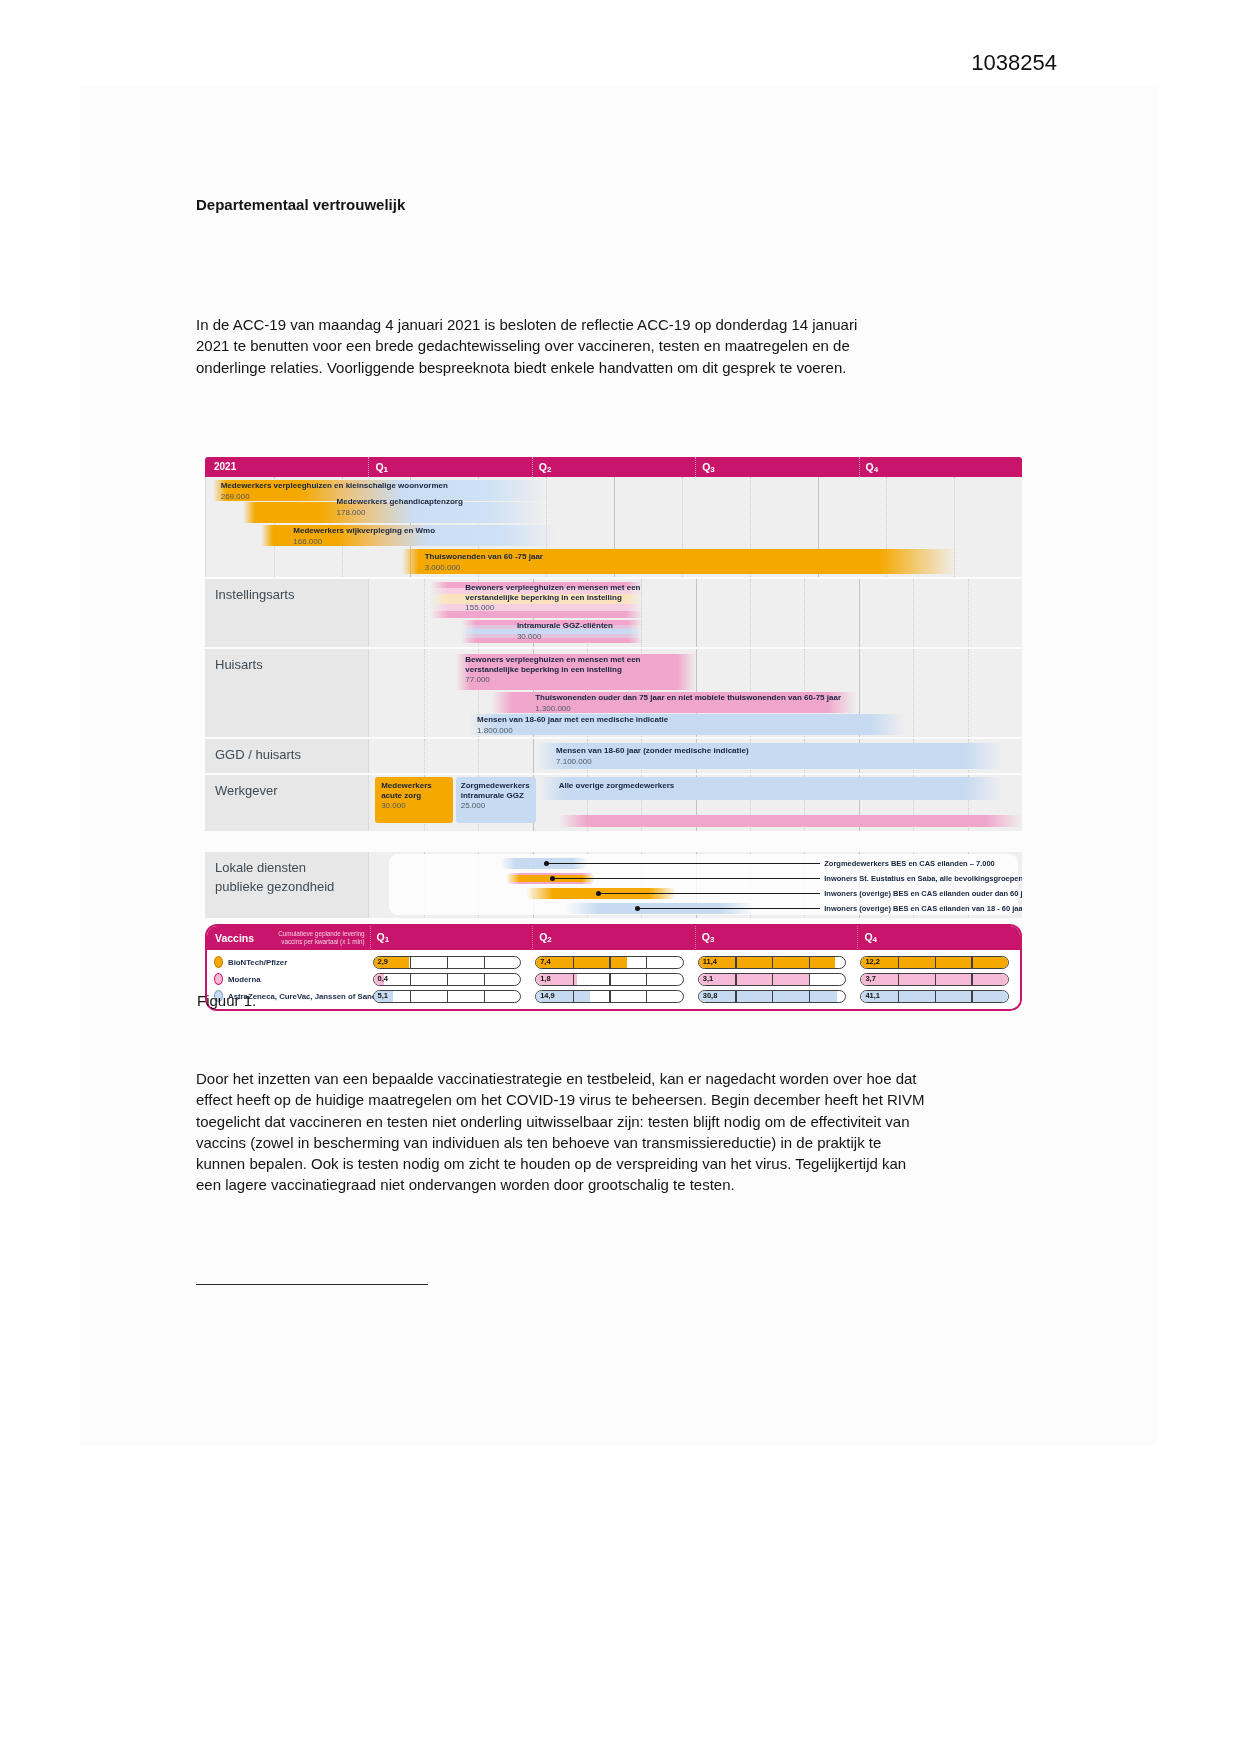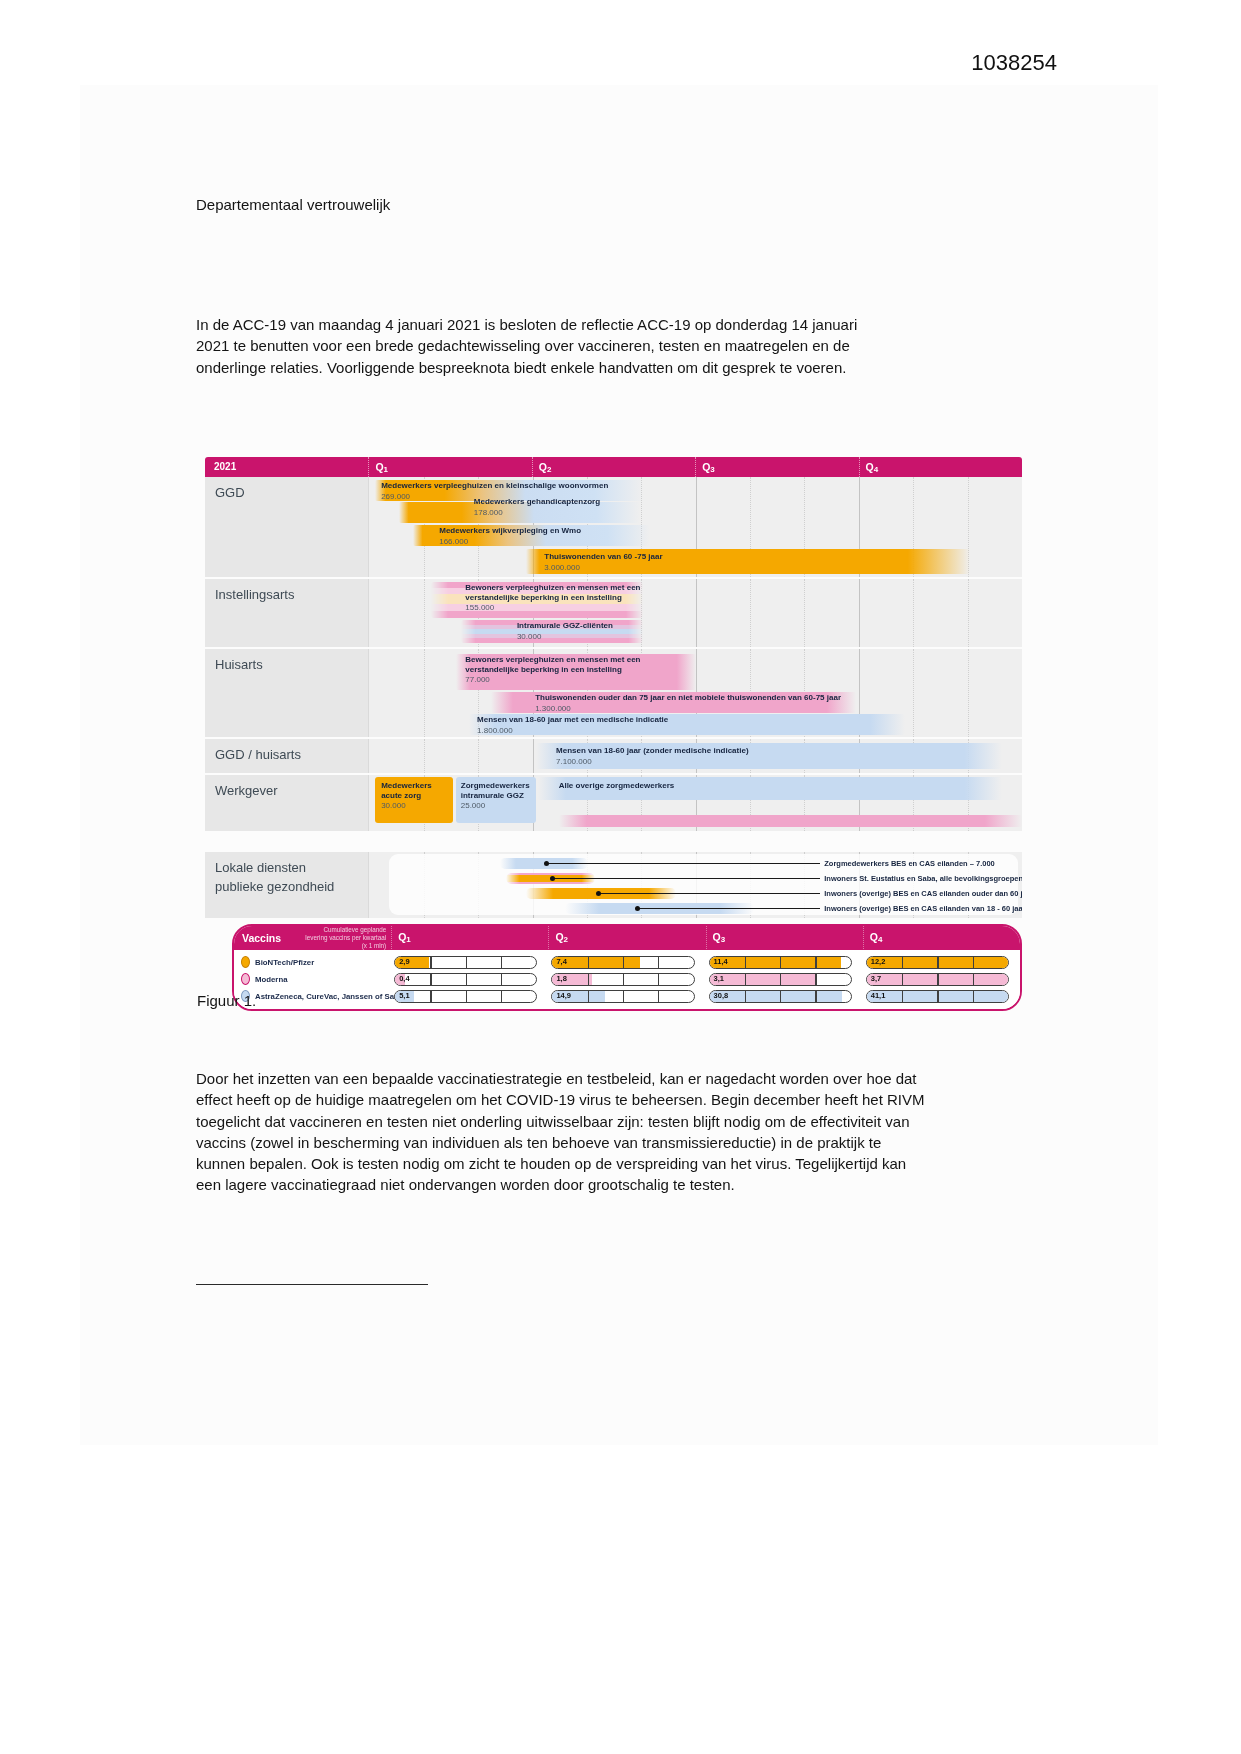--- a/index.html
+++ b/index.html
@@ -1,19 +1,19 @@
 <!DOCTYPE html>
 <html><head>
 <meta charset="utf-8">
 <style>
   html,body{margin:0;padding:0;background:#fff;}
   .page{position:relative;width:1241px;height:1498px;background:#ffffff;font-family:"Liberation Sans",sans-serif;color:#141414;overflow:hidden;}
   .scan-bg{position:absolute;left:80px;top:85px;width:1078px;height:1360px;background:#fcfcfc;}
   .doc-number{position:absolute;top:50px;right:184px;font-size:22px;color:#111;}
-  .confidential{position:absolute;top:196px;left:196px;font-size:15px;font-weight:normal;}
+  .confidential{position:absolute;top:196px;left:196px;font-size:15px;font-weight:bold;}
   .doc-title{position:absolute;top:228px;left:196px;width:648px;font-size:15px;font-weight:bold;line-height:1.45;}
   .doc-title sup{font-size:9px;}
   .para1{position:absolute;top:299px;left:196px;width:684px;font-size:15px;line-height:1.42;}
   .para2{position:absolute;top:1053px;left:196px;width:730px;font-size:15px;line-height:1.42;}
   .figcaption{position:absolute;top:992px;left:197px;font-size:15px;}
   .fn-rule{position:absolute;top:1284px;left:196px;width:232px;border-top:1.5px solid #2a2a2a;}
   .footnote{position:absolute;top:1292px;left:196px;width:700px;font-size:13px;color:#1a1a1a;}
   .footnote sup{font-size:8px;}
 
   
@@ -51,21 +51,21 @@
   .cb-blue{background:linear-gradient(90deg,rgba(198,218,241,0) 0%,#C6DAF1 18%,#C6DAF1 82%,rgba(198,218,241,0) 100%);}
   .cb-orange{background:linear-gradient(90deg,rgba(245,168,0,0) 0%,#F5A800 18%,#F5A800 82%,rgba(245,168,0,0) 100%);}
   .cb-orange-pink{background:linear-gradient(180deg,#F2A6CB 0 20%,#F5A800 20% 80%,#F2A6CB 80% 100%);
     -webkit-mask-image:linear-gradient(90deg,transparent 0,#000 15%,#000 85%,transparent 100%);
     mask-image:linear-gradient(90deg,transparent 0,#000 15%,#000 85%,transparent 100%);}
   .ls-line{position:absolute;height:0;border-top:1.2px solid #1A1A1A;z-index:3;}
   .ls-dot{position:absolute;width:5px;height:5px;border-radius:50%;background:#111;z-index:4;}
   .ls-text{position:absolute;font-size:7.5px;font-weight:bold;color:#16243F;white-space:nowrap;z-index:4;}
   .cg-label .lbl2{margin-top:4px;}
   
-  .vpanel{position:relative;margin-top:6px;border:2.5px solid #C9146C;border-radius:20px;background:#fff;overflow:hidden;margin-left:27px;}
+  .vpanel{position:relative;margin-top:6px;border:2.5px solid #C9146C;border-radius:12px;background:#fff;overflow:hidden;}
   .vp-head{display:flex;align-items:center;height:24px;background:#C9146C;}
   .vp-labelcell{width:20%;display:flex;align-items:center;justify-content:space-between;padding:0 5px 0 8px;box-sizing:border-box;}
   .vp-title{font-size:10.5px;font-weight:bold;color:#fff;}
   .vp-sub{font-size:6.3px;color:#F2CCE0;text-align:right;line-height:1.25;width:58%;}
   .vp-q{width:20%;font-size:10.5px;font-weight:bold;color:#fff;padding-left:6px;box-sizing:border-box;border-left:1px dotted rgba(255,255,255,.4);line-height:24px;}
   .vp-rows{display:flex;flex-direction:column;gap:3px;padding:5px 0 6px;background:#fff;}
   .vrow{display:flex;align-items:center;height:14px;}
   .vr-label{width:20%;display:flex;align-items:center;gap:5px;padding-left:7px;box-sizing:border-box;}
   .vr-swatch{width:9px;height:12px;border-radius:50%;border:1.3px solid #888;flex:none;box-sizing:border-box;}
   .vr-name{font-size:7.8px;font-weight:bold;color:#1B2A4A;white-space:nowrap;}
@@ -91,21 +91,20 @@
   <div class="chart">
       <div class="ch-header">
         <div class="ch-year">2021</div>
         <div class="ch-q"><span class="q-big">Q</span><span class="q-num">1</span></div>
         <div class="ch-q"><span class="q-big">Q</span><span class="q-num">2</span></div>
         <div class="ch-q"><span class="q-big">Q</span><span class="q-num">3</span></div>
         <div class="ch-q"><span class="q-big">Q</span><span class="q-num">4</span></div>
       </div>
       <div class="ch-body">
         <div class="cg" style="height: 100px;">
-          <div class="cg-label">GGD</div>
           <div class="cg-plot">
             <div class="grid-m" style="left: 8.33333%;"></div>
             <div class="grid-m" style="left: 16.6667%;"></div>
             <div class="grid-q" style="left: 25%;"></div>
             <div class="grid-m" style="left: 33.3333%;"></div>
             <div class="grid-m" style="left: 41.6667%;"></div>
             <div class="grid-q" style="left: 50%;"></div>
             <div class="grid-m" style="left: 58.3333%;"></div>
             <div class="grid-m" style="left: 66.6667%;"></div>
             <div class="grid-q" style="left: 75%;"></div>

